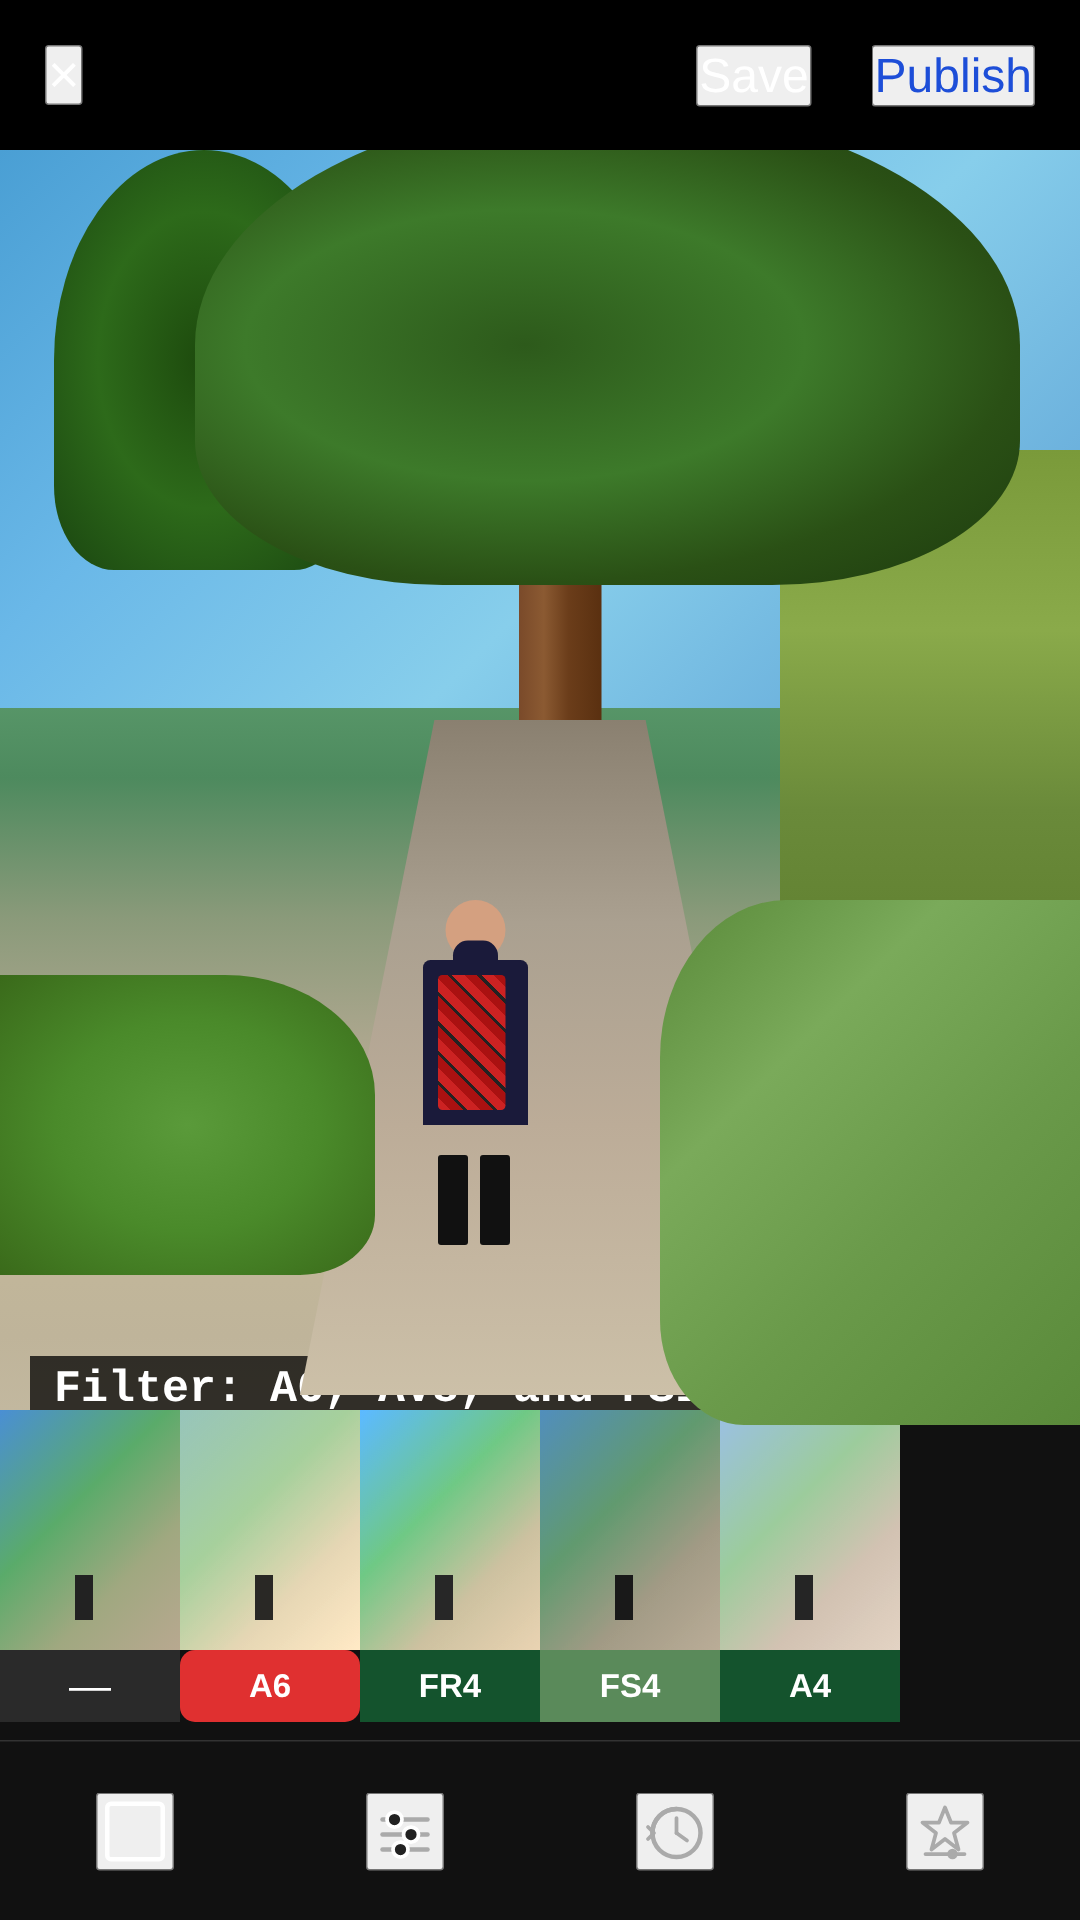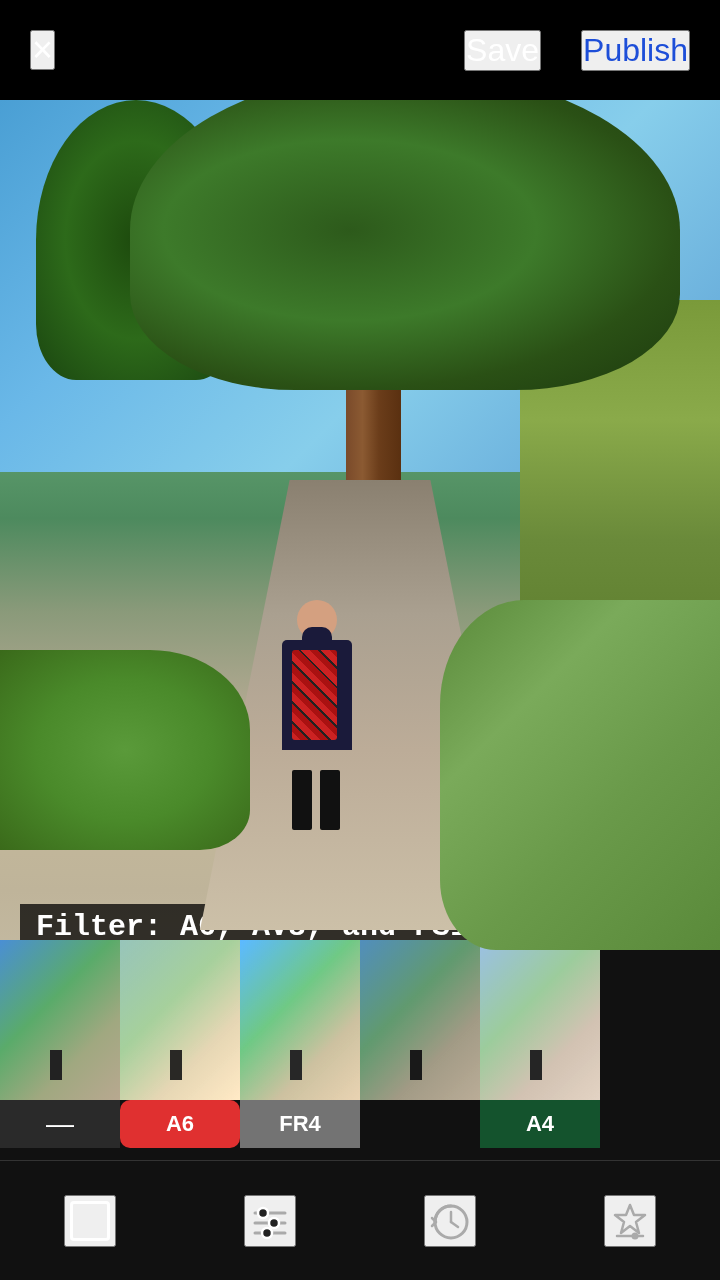--- a/index.html
+++ b/index.html
@@ -235,21 +235,21 @@
       align-items: center;
       position: relative;
       cursor: pointer;
     }
 
     .filter-item.selected-red .filter-label {
       background: #e03030;
       border-radius: 10px;
     }
     .filter-item.selected-blue .filter-label {
-      background: #737373;
+      background: #14532d;
     }
     .filter-item.selected-green .filter-label {
       background: #5a8a5a;
     }
     .filter-item.selected-teal .filter-label {
       background: #5a8888;
     }
     .filter-item.selected-red2 .filter-label {
       background: #14532d;
     }
@@ -441,20 +441,23 @@
       <span>FR4</span>
     </div>
   </div>
 
   <div class="filter-item selected-green">
     <div class="filter-thumb">
       <div class="filter-thumb-img ft4">
         <div class="thumb-person"></div>
       </div>
     </div>
+    <div class="filter-label">
+      <span>FS4</span>
+    </div>
   </div>
 
 
   <div class="filter-item selected-red2">
     <div class="filter-thumb">
       <div class="filter-thumb-img ft6">
         <div class="thumb-person"></div>
       </div>
     </div>
     <div class="filter-label">

